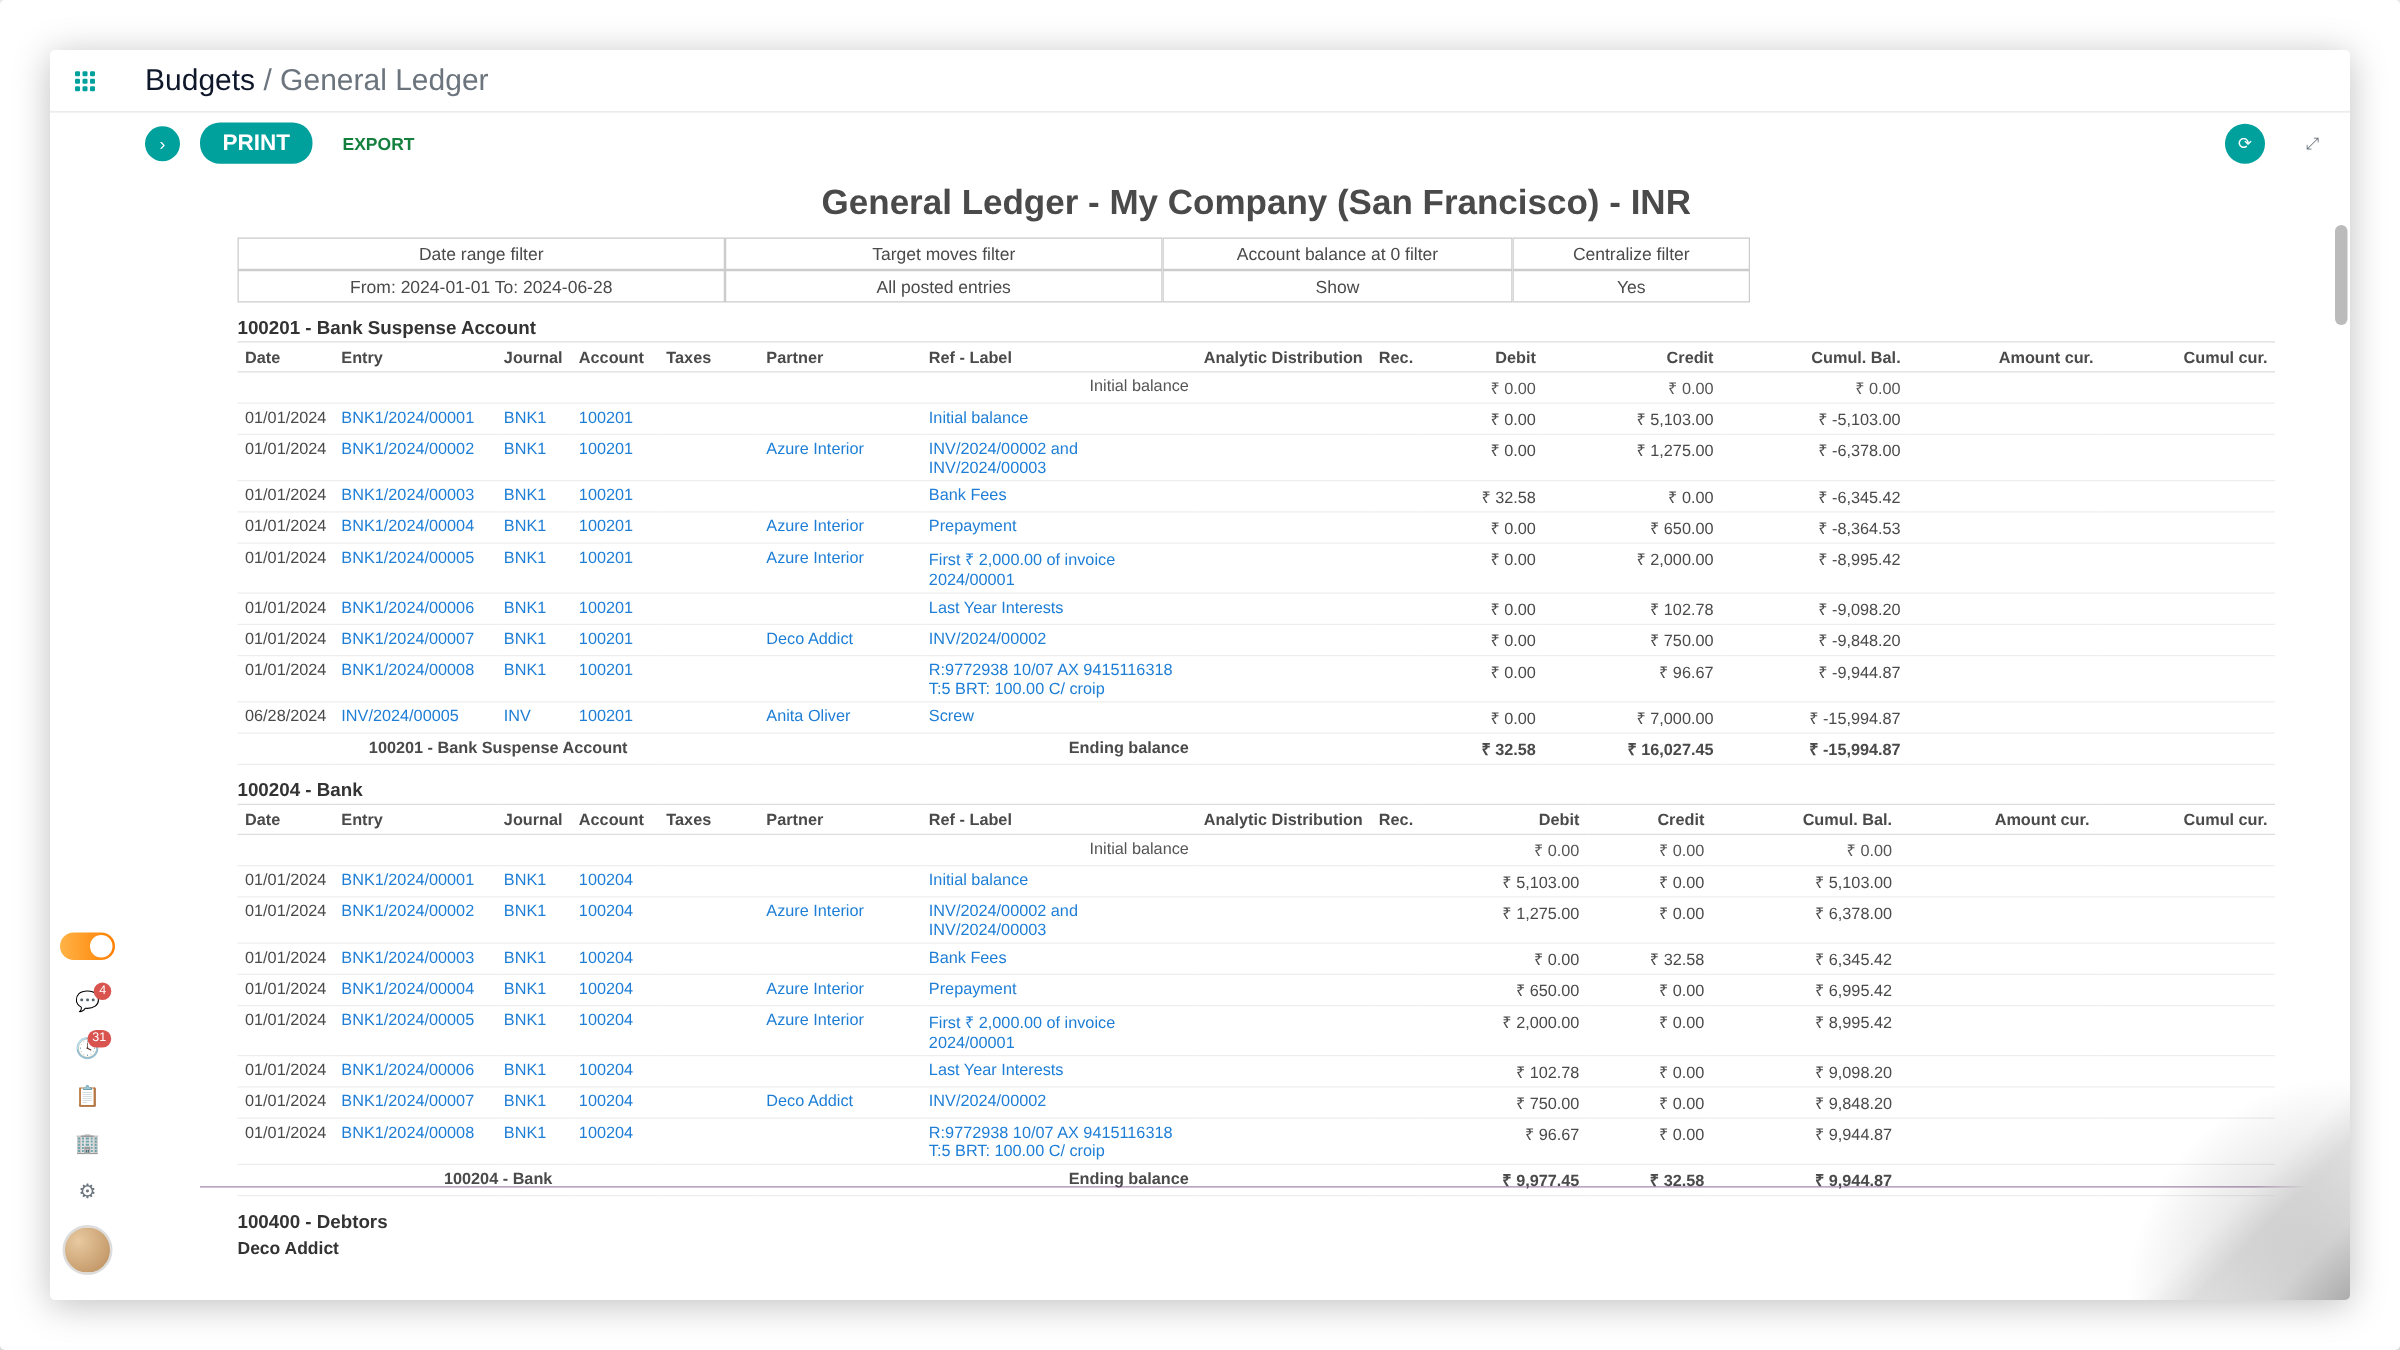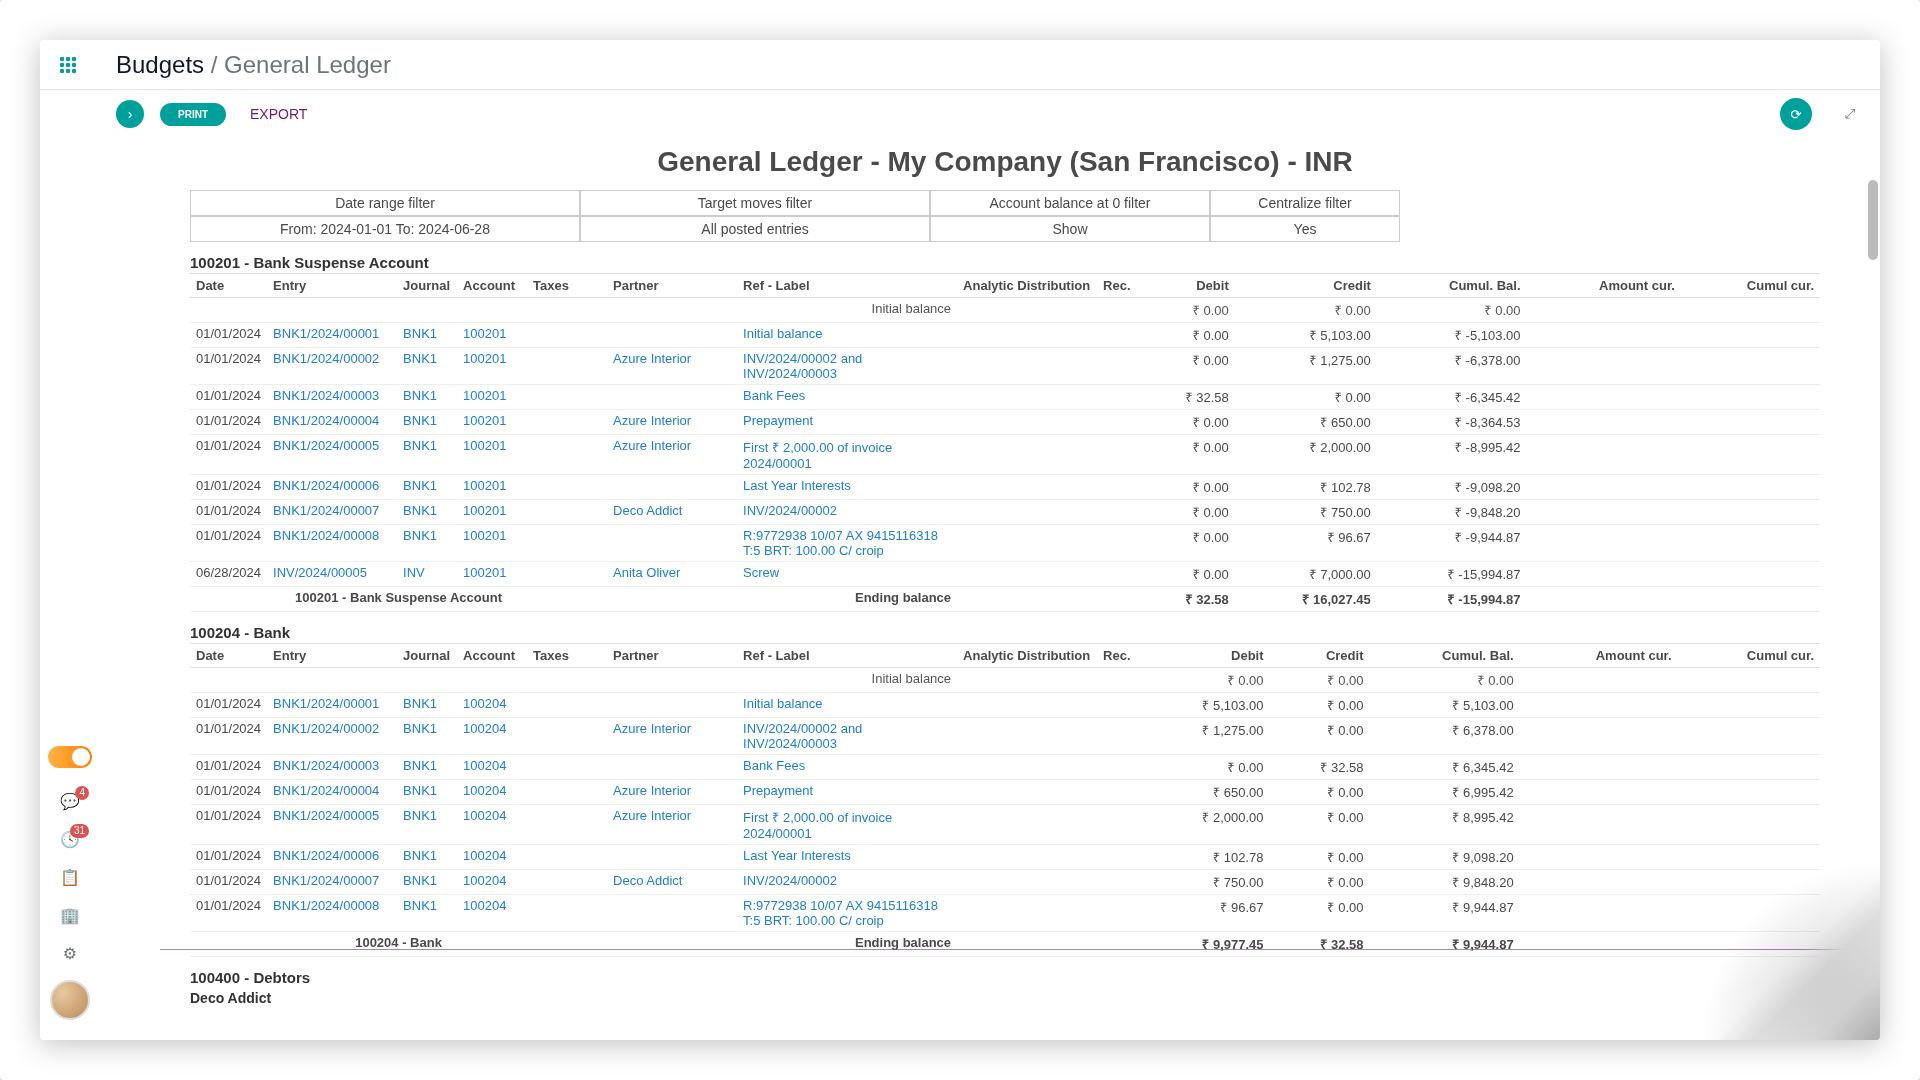--- a/index.html
+++ b/index.html
@@ -14,22 +14,22 @@
 .layout { display: flex; height: calc(100% - 50px); }
 .leftbar { width: 60px; display: flex; flex-direction: column; justify-content: flex-end; align-items: center; padding-bottom: 20px; gap: 16px; }
 .leftbar .toggle { width: 44px; height: 22px; background: linear-gradient(90deg,#ffb347,#ff7f00); border-radius: 11px; position: relative; margin-bottom: 6px; }
 .leftbar .toggle::after { content:''; position:absolute; right:2px; top:2px; width:18px; height:18px; background:#fff; border-radius:50%; }
 .leftbar .side-btn { width: 22px; height: 22px; color: #6c757d; position: relative; display:flex; align-items:center; justify-content:center; cursor:pointer; }
 .leftbar .side-btn .badge { position:absolute; top:-4px; right:-8px; background:#d9534f; color:#fff; font-size:10px; padding:0 4px; border-radius:8px; line-height:14px; }
 .leftbar .avatar { width:40px; height:40px; border-radius:50%; background: radial-gradient(circle at 30% 30%, #e8c9a0, #ba8c5a); border:2px solid #ddd; }
 .content { flex:1; position:relative; }
 .panel-head { display:flex; align-items:center; padding: 8px 16px; gap:10px; }
 .panel-arrow { width:28px; height:28px; border-radius:50%; background:#00a09d; color:#fff; display:flex; align-items:center; justify-content:center; font-size:14px; margin-right:6px; cursor:pointer; }
-.btn-print { background:#00a09d; color:#fff; padding: 6px 18px; border-radius: 16px; font-size: 10px; font-weight:600; border:none; cursor:pointer; }
-.btn-export { background:transparent; color:#701a75; padding: 6px 14px; border:none; font-size:14px; font-weight:400; cursor:pointer; }
+.btn-print { background:#00a09d; color:#fff; padding: 6px 18px; border-radius: 16px; font-size: 18px; font-weight:600; border:none; cursor:pointer; }
+.btn-export { background:transparent; color:#15803d; padding: 6px 14px; border:none; font-size:14px; font-weight:700; cursor:pointer; }
 .refresh-btn { margin-left:auto; width:32px; height:32px; border-radius:50%; background:#00a09d; color:#fff; display:flex; align-items:center; justify-content:center; cursor:pointer; border:none; }
 .expand-btn { width:28px; height:28px; margin-left:14px; color:#6c757d; background:transparent; border:none; cursor:pointer; }
 .scroll-area { position:absolute; top:46px; left:0; right:0; bottom:0; overflow-y:auto; padding: 10px 60px 12px 90px; }
 .report-title { text-align:center; font-size:28px; color:#4a4a4a; margin-bottom: 12px; }
 .filter-grid { display:grid; grid-template-columns: 390px 350px 280px 190px; font-size:14px; color:#4a4a4a; }
 .filter-grid > div { border:1px solid #ccc; padding:4px 8px; text-align:center; background:#fff; }
 .filter-grid .fh { font-weight:500; }
 .acct-title { font-size:15px; font-weight:bold; color:#333; margin: 12px 0 2px 0; }
 .ledger { width:100%; border-collapse:collapse; font-size:13px; color:#4a4a4a; }
 .ledger th { font-weight:600; text-align:left; padding: 4px 6px; border-bottom:1px solid #ddd; border-top:1px solid #ddd; white-space:nowrap; }

